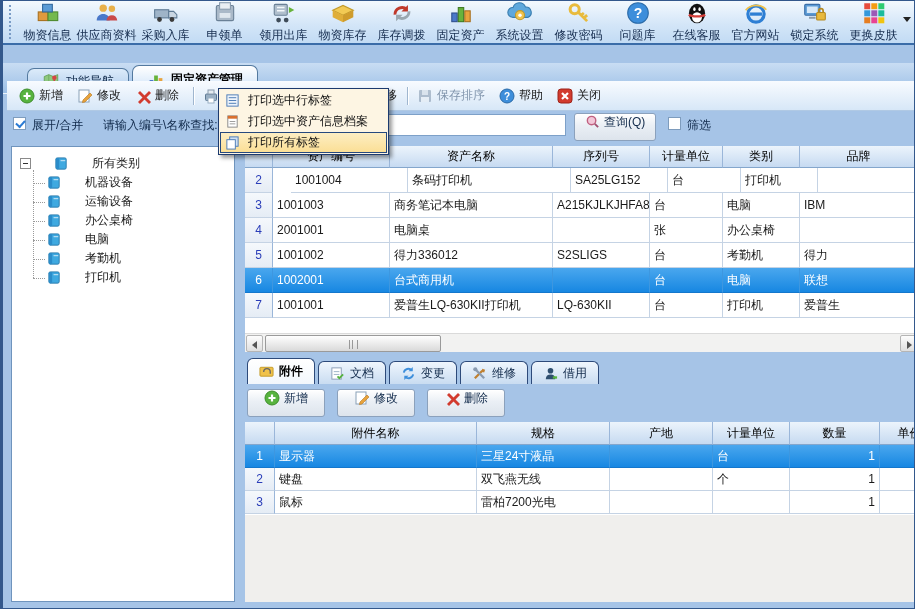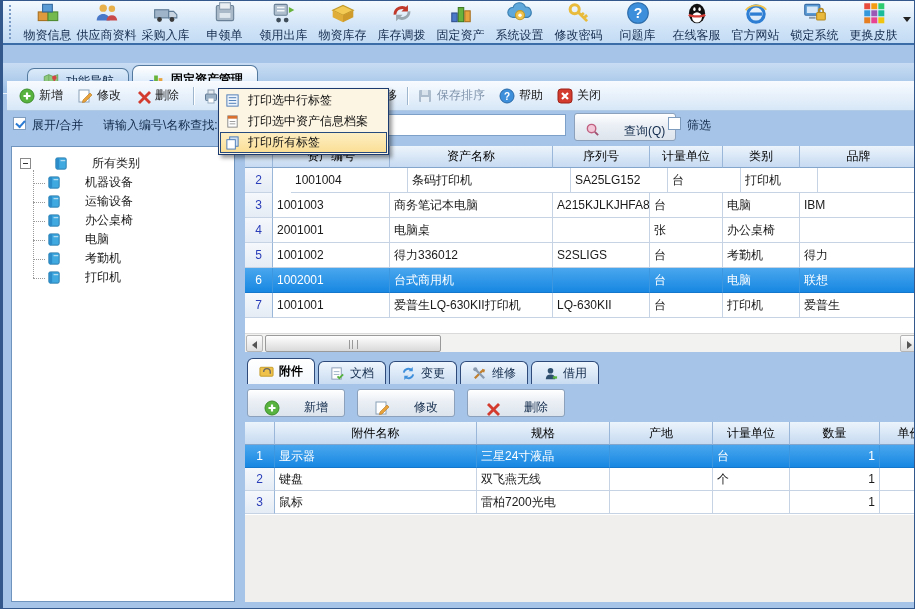--- a/index.html
+++ b/index.html
@@ -45,21 +45,21 @@
   .cb.checked::after{content:'';position:absolute;left:2px;top:2px;width:7px;height:4px;
     border-left:2px solid #2b7bd4;border-bottom:2px solid #2b7bd4;transform:rotate(-48deg);}
   .flabel{position:absolute;top:4px;color:#10294a;}
   .cb-expand{left:10px;top:4px;}
   .lbl-expand{left:29px;}
   .lbl-search{left:100px;}
   .search-input{position:absolute;left:228px;top:1px;width:335px;height:22px;border:1px solid #7da0c8;background:#fff;padding:0 4px;font:12px "Liberation Sans",sans-serif;}
   .query-btn{position:absolute;left:571px;top:0;height:24px;}
   .cb-filter{left:665px;top:4px;}
   .lbl-filter{left:684px;}
-  .btn3d{display:inline-flex;align-items:flex-end;gap:24px;padding:0 10px;height:28px;cursor:pointer;
+  .btn3d{display:inline-flex;align-items:flex-start;gap:4px;padding:0 10px;height:28px;cursor:pointer;
     border:1px solid #8ba1bc;border-radius:3px;color:#10294a;
     background:linear-gradient(#ffffff,#eaeff5 45%,#dde4ec);box-shadow:inset 0 1px 0 #fff;
     font:12px "Liberation Sans",sans-serif;}
   
   .tree-panel{position:absolute;left:8px;top:145px;width:224px;height:456px;background:#fff;
     border:1px solid #6f94bd;overflow:hidden;padding:6px 0 0 8px;}
   .tnode{display:flex;align-items:center;gap:23px;height:20px;cursor:pointer;white-space:nowrap;}
   .expander{width:11px;height:11px;border:1px solid #8a8a8a;background:#fff;position:relative;flex:0 0 auto;}
   .expander::after{content:'';position:absolute;left:2px;top:4px;width:5px;height:1px;background:#333;}
   .tree-kids{margin-left:13px;position:relative;}

